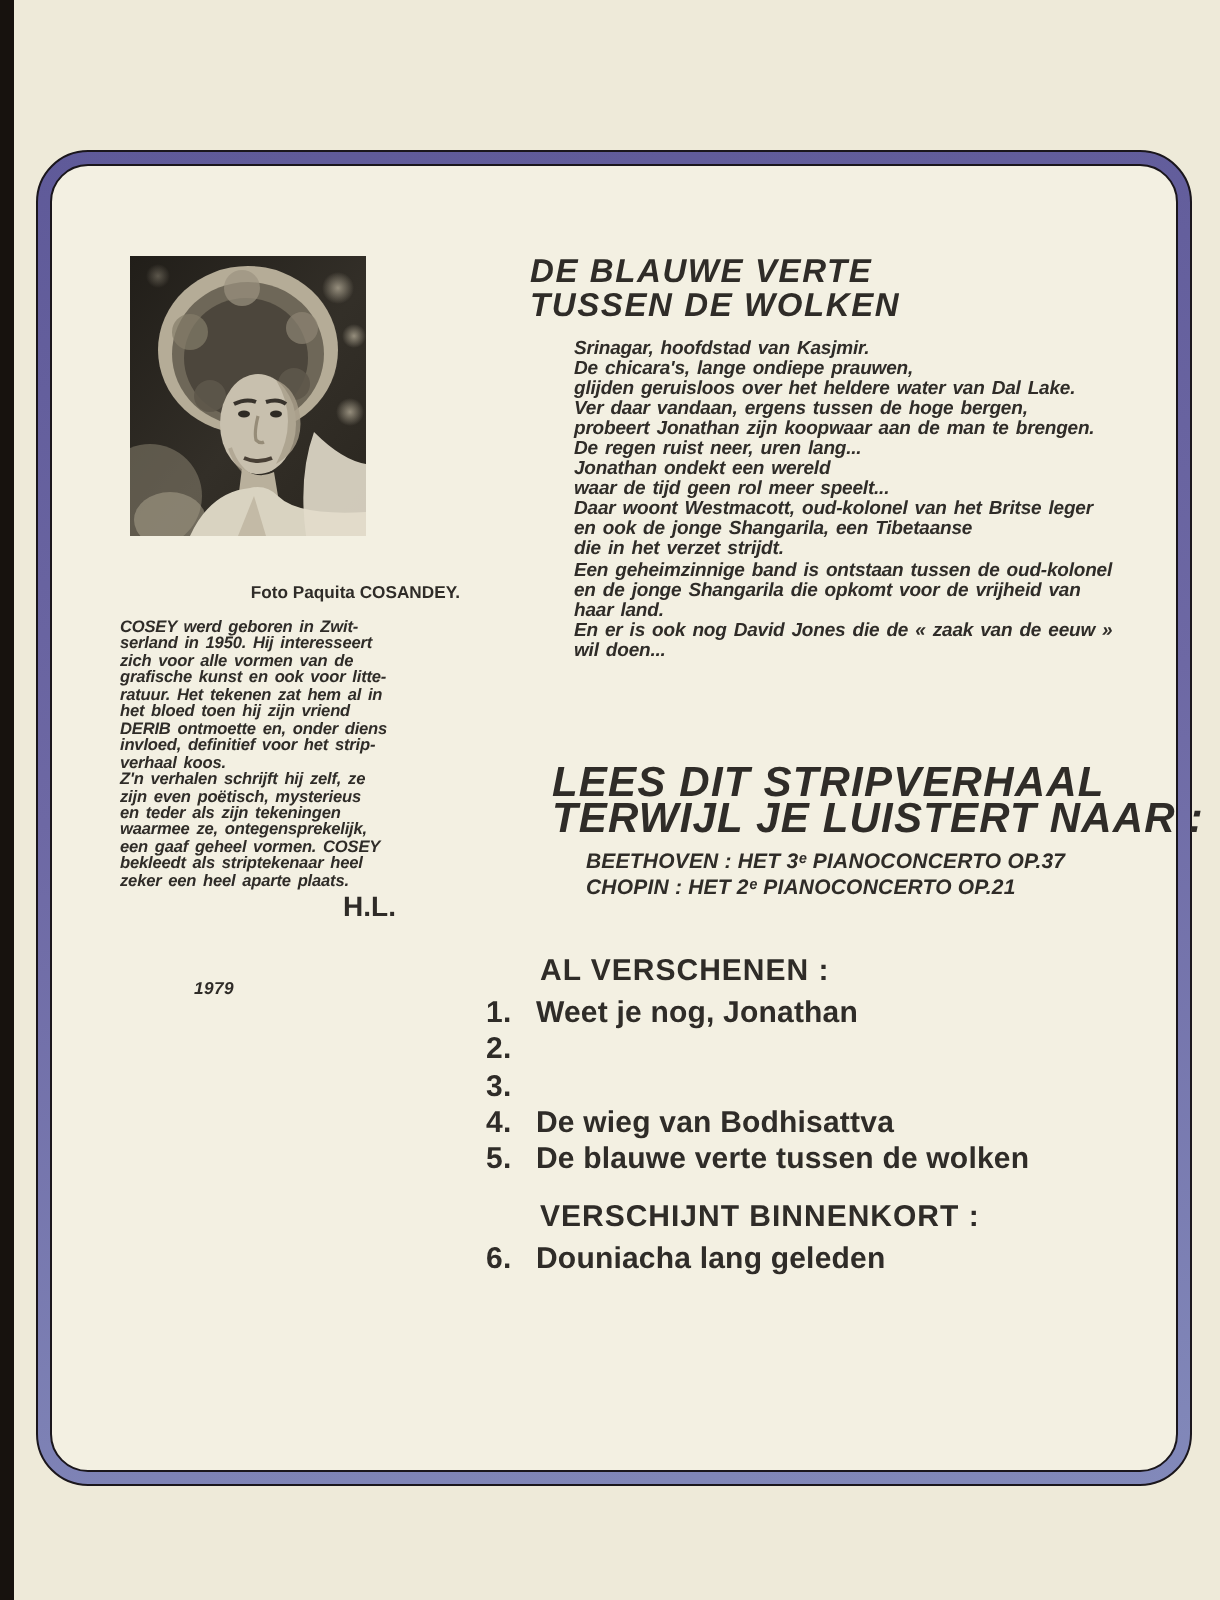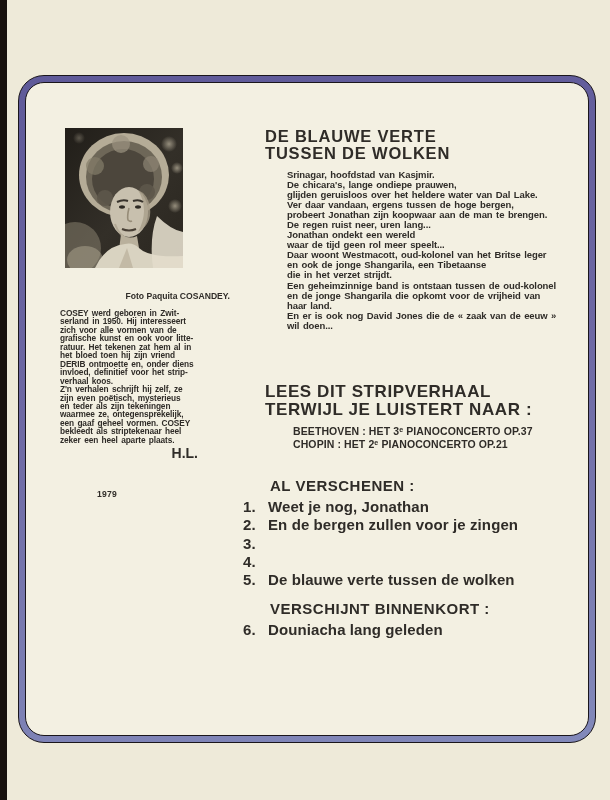--- a/index.html
+++ b/index.html
@@ -3,21 +3,21 @@
 <meta charset="utf-8">
 <style>
   html,body{margin:0;padding:0;}
   body{
     width:610px;height:800px;position:relative;overflow:hidden;
     background:#eeead9;
     font-family:"Liberation Sans","DejaVu Sans",sans-serif;
     color:#2f2c28;
   }
   .abs{position:absolute;}
-  .pre{white-space:pre;}
+  .pre{white-space:pre;font-style:italic;}
   .b{font-weight:bold;text-align:right;}
 
   #spine{left:0;top:0;width:7px;height:800px;background:#17120e;}
 
   #frame{
     left:18px;top:75px;width:578px;height:668px;
     border:1.5px solid #1a161c;border-radius:26px;
     background:linear-gradient(172deg,#5f5a99 0%,#6d68a4 45%,#8289ba 100%);
     box-sizing:border-box;
   }
@@ -32,21 +32,21 @@
 
   #photo-caption{left:60px;top:291px;width:170px;font-weight:bold;font-size:8.6px;letter-spacing:0;}
   #bio{left:60px;top:309px;width:152px;font-weight:bold;font-size:8.3px;line-height:8.45px;letter-spacing:-0.1px;word-spacing:1.2px;}
   #bio-signature{left:60px;top:445px;width:138px;text-align:right;font-weight:bold;font-size:14px;}
   #award{left:60px;top:471px;font-weight:bold;font-size:8.6px;line-height:9.3px;letter-spacing:0.2px;}
   #award-year{margin-left:37px;}
 
   #album-title{left:265px;top:128px;font-weight:bold;font-size:16.5px;line-height:17px;letter-spacing:0.8px;}
   #synopsis{left:265px;top:170px;font-weight:bold;font-size:9.5px;line-height:10.05px;letter-spacing:-0.1px;word-spacing:1px;margin-left:22px;}
 
-  #listen-heading{left:265px;top:383px;font-weight:bold;font-size:17px;line-height:17.5px;letter-spacing:0.6px;}
+  #listen-heading{left:276px;top:383px;font-weight:bold;font-size:21px;line-height:17.5px;letter-spacing:0.6px;}
   #listen-items{left:265px;top:425px;font-weight:bold;font-size:10.5px;line-height:13.2px;letter-spacing:0.1px;margin-left:28px;}
 
   #published-heading{left:270px;top:477px;font-weight:bold;font-size:15px;letter-spacing:0.5px;text-align:right;}
   #published-list{left:243px;top:498px;}
   #upcoming-heading{left:270px;top:600px;font-weight:bold;font-size:15px;letter-spacing:0.5px;}
   #upcoming-list{left:243px;top:621px;}
   .album-row{display:flex;height:18.3px;align-items:baseline;font-weight:bold;font-size:15px;letter-spacing:0.1px;}
   .album-num{width:25px;flex:0 0 25px;}
 </style>
 </head>
@@ -166,27 +166,27 @@
 
 <div id="published-heading" class="abs">AL VERSCHENEN :</div>
 
 <div id="published-list" class="abs">
   <div class="album-row">
     <span class="album-num">1.</span>
     <span>Weet je nog, Jonathan</span>
   </div>
   <div class="album-row">
     <span class="album-num">2.</span>
-    <span>En de bergen zullen voor je zingen</span>
   </div>
   <div class="album-row">
     <span class="album-num">3.</span>
   </div>
   <div class="album-row">
     <span class="album-num">4.</span>
+    <span>De wieg van Bodhisattva</span>
   </div>
   <div class="album-row">
     <span class="album-num">5.</span>
     <span>De blauwe verte tussen de wolken</span>
   </div>
 </div>
 
 <div id="upcoming-heading" class="abs">VERSCHIJNT BINNENKORT :</div>
 
 <div id="upcoming-list" class="abs">

